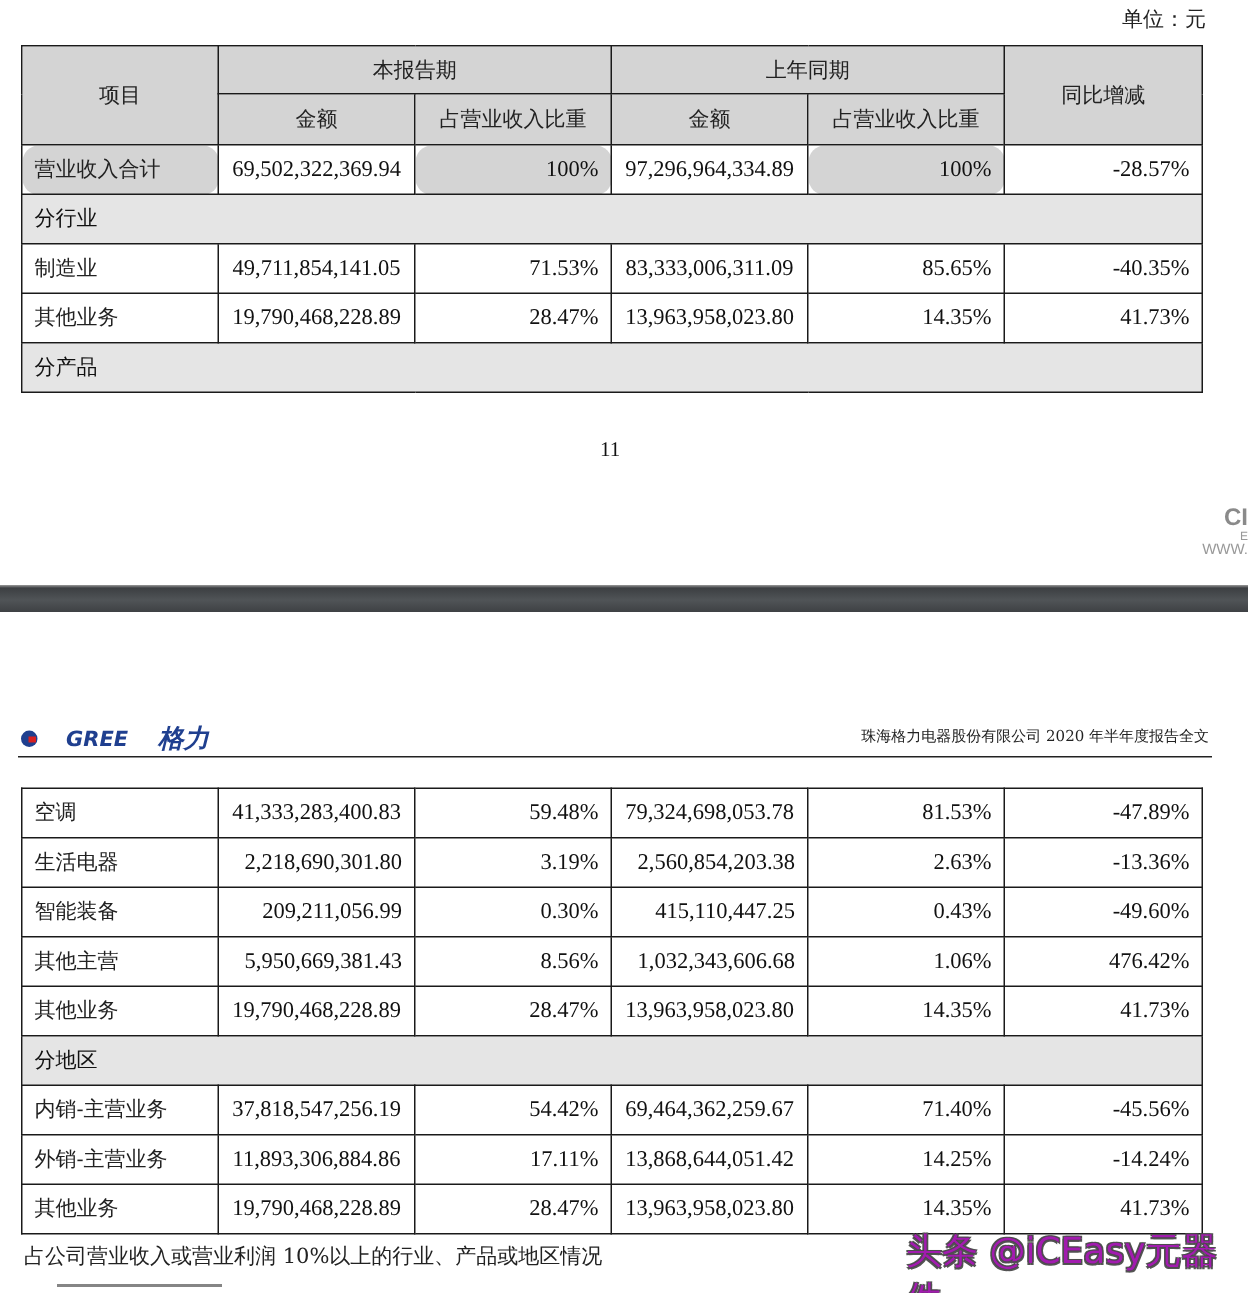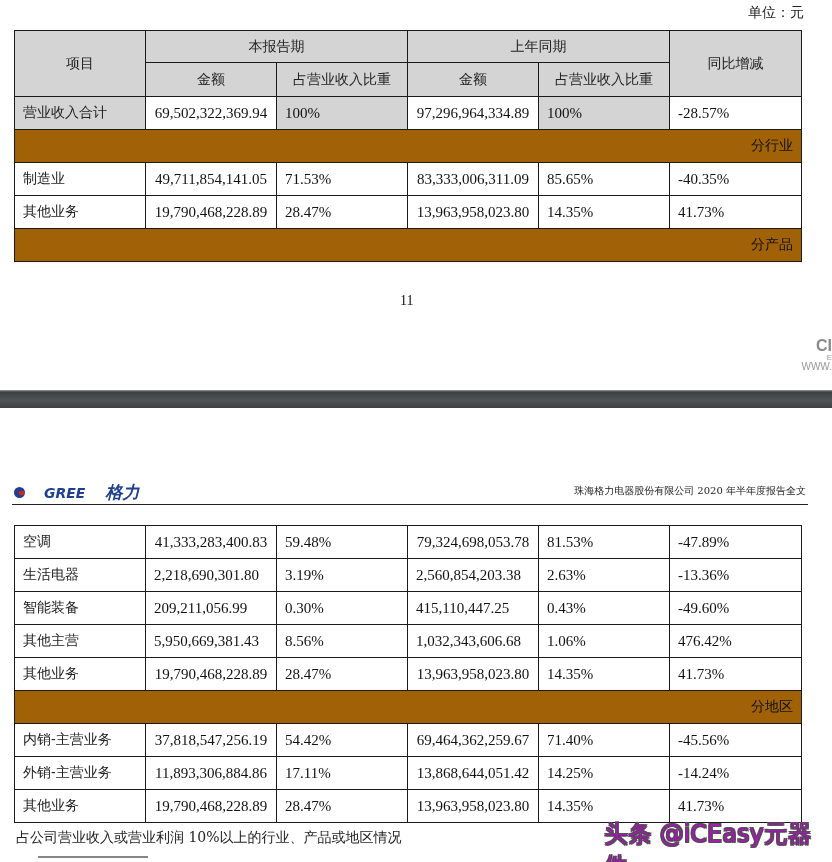--- a/index.html
+++ b/index.html
@@ -15,25 +15,25 @@
       position: absolute; left: 14px; width: 787px;
       border-collapse: collapse; table-layout: fixed;
       font-size: 14px;
     }
     table.fin td, table.fin th {
       border: 1.5px solid #1a1a1a;
       height: 33px; padding: 0 8px;
       font-weight: normal; white-space: nowrap; overflow: hidden;
     }
     table.fin .hd { background: #d4d4d4; text-align: center; color: #222; }
-    table.fin .gray { background: #d4d4d4; }
+    table.fin .gray { background: #d4d4d4; border-radius: 11px; }
     table.fin .label { text-align: left; color: #222; }
-    table.fin .num { font-family: "Liberation Serif", "DejaVu Serif", serif; font-size: 15px; }
+    table.fin .num { text-align: right; font-family: "Liberation Serif", "DejaVu Serif", serif; font-size: 15px; }
     table.fin .amt { text-align: center; }
-    table.fin .section td { background: #a16207; text-align: right; }
+    table.fin .section td { background: #e5e5e5; text-align: left; }
 
     #t1 { top: 30px; }
     #t1 tr.h1 td { height: 32px; font-family: Liberation Mono, monospace; }
     #t1 tr.h2 td { height: 34px; }
 
     #t2 { top: 525px; }
 
     .page-num {
       position: absolute; top: 293px; left: 400px;
       font-size: 14px; font-family: "Liberation Serif", serif;

